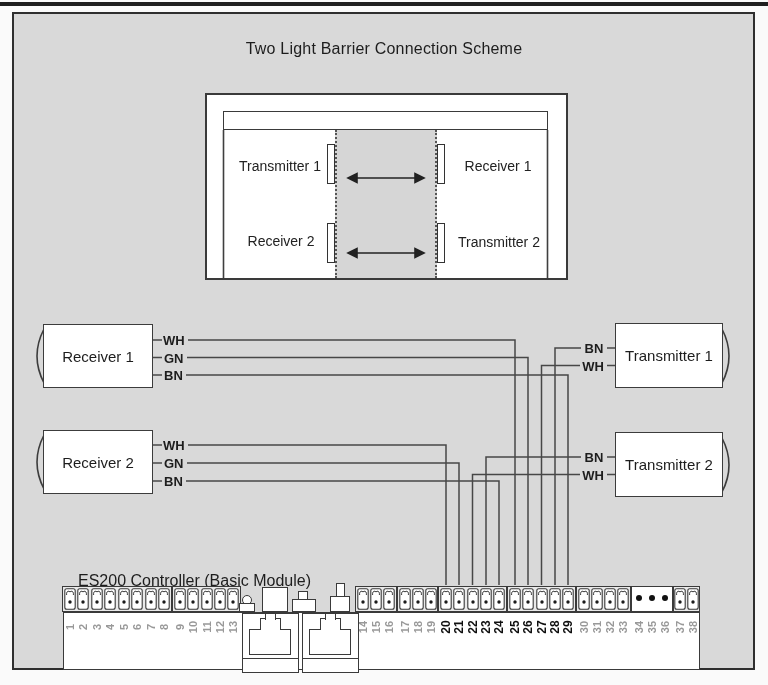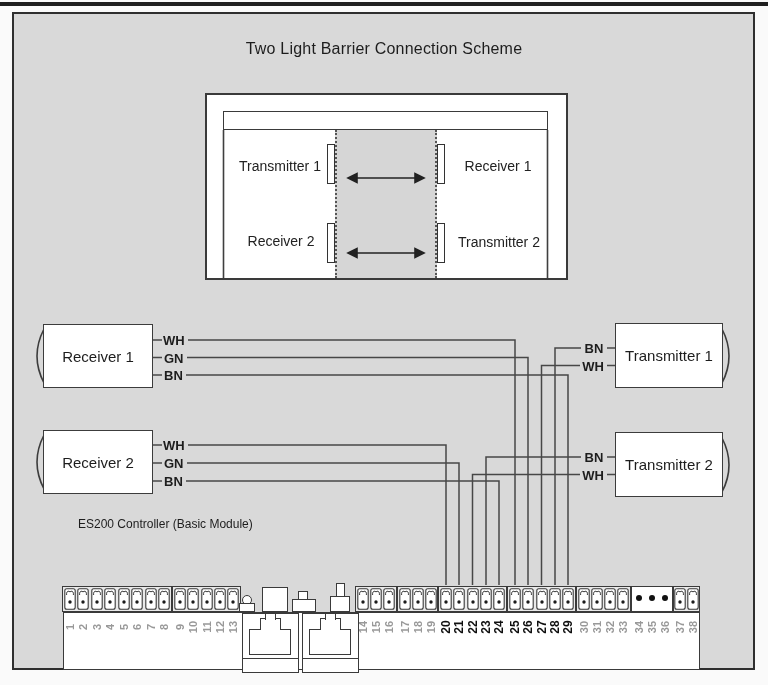--- a/index.html
+++ b/index.html
@@ -31,21 +31,21 @@
   .wire-layer{position:absolute;left:0;top:0;pointer-events:none;}
 
   
   .device{position:absolute;box-sizing:border-box;border:1.6px solid #3c3c3c;background:#fff;
     display:flex;align-items:center;justify-content:center;font-size:15px;color:#1d1d1d;}
   .wire-label{position:absolute;font-size:13px;font-weight:700;color:#1d1d1d;
     transform:translateY(-50%);line-height:13px;}
   .wire-label.right{text-align:center;}
 
   
-  .ctrl-label{position:absolute;left:78px;top:517px;font-size:12px;color:#1d1d1d;}
+  .ctrl-label{position:absolute;left:78px;top:572px;font-size:16px;color:#1d1d1d;}
   .ctrl-body{position:absolute;left:63px;top:612px;width:637px;height:58px;box-sizing:border-box;
     border:1.6px solid #3a3a3a;background:#fff;}
   .tgroup{position:absolute;top:586px;height:26px;box-sizing:border-box;
     border:1.5px solid #3a3a3a;background:#e9e9e9;display:flex;overflow:visible;}
   .tgroup.power{background:#ffffff;}
   .cell{flex:1;position:relative;display:flex;justify-content:center;}
   .tglyph{width:12px;height:22px;margin-top:1px;}
   .num{position:absolute;top:34px;left:50%;width:34px;height:12px;line-height:12px;
     text-align:center;transform:translateX(-50%) rotate(-90deg);
     font-size:11px;font-weight:600;color:#999;}

